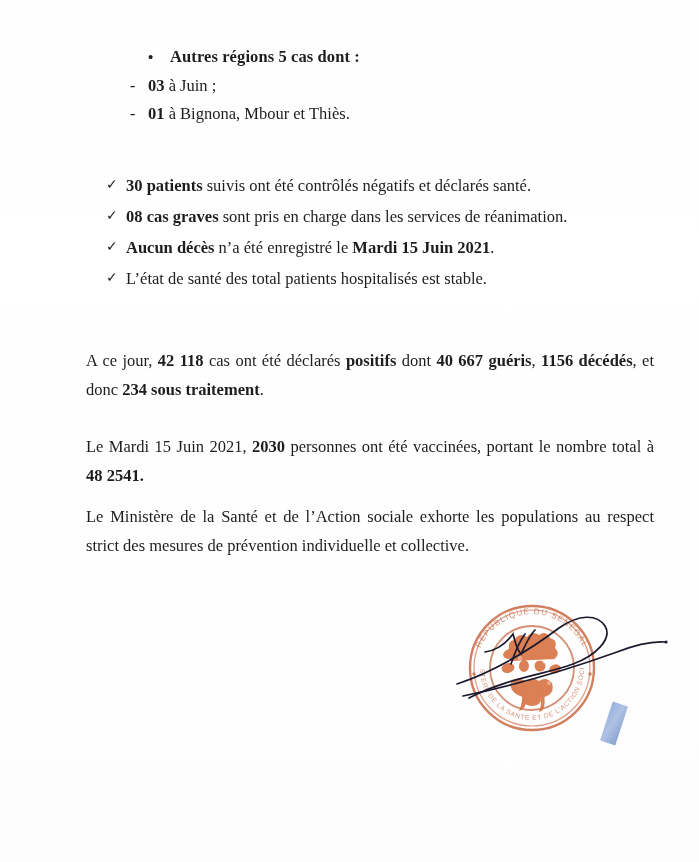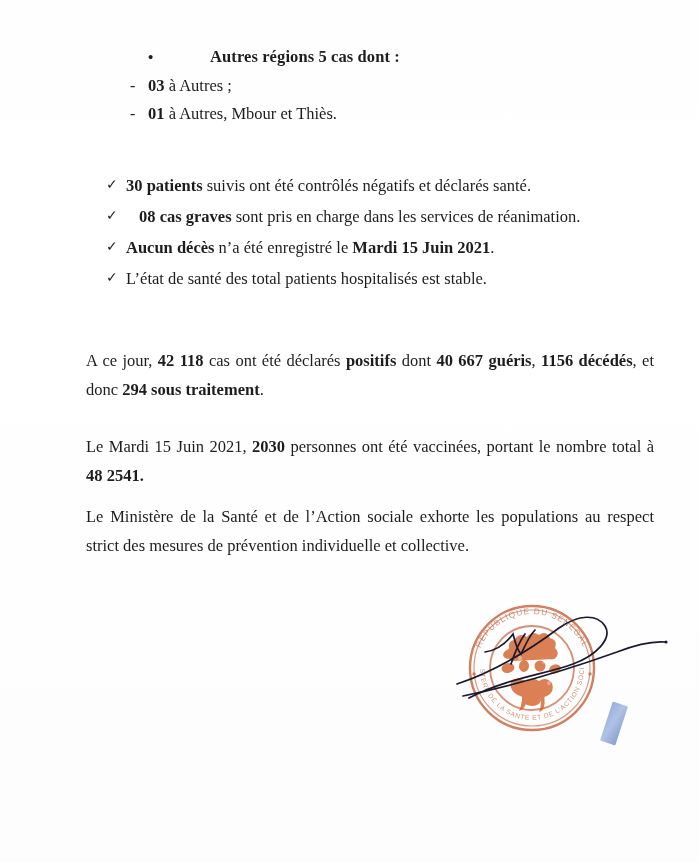--- a/index.html
+++ b/index.html
@@ -42,21 +42,20 @@
     display: flex;
     align-items: baseline;
     font-size: 16.5px;
     line-height: 1.62;
     margin-bottom: 2px;
   }
   .bullet-line.lead {
     padding-left: 62px;
     font-weight: bold;
     letter-spacing: .1px;
-    gap: 40px;
   }
   .bullet-line.dash {
     padding-left: 44px;
   }
   .mark {
     display: inline-block;
     width: 22px;
     flex: 0 0 22px;
   }
   .mark.dot::before {
@@ -92,21 +91,20 @@
     line-height: 1.82;
     padding-left: 20px;
   }
   .check-text {
     flex: 1 1 auto;
     text-align: justify;
     text-justify: inter-word;
   }
   .check-text.justify-all {
     text-align-last: left;
-    margin-left: 13px;
   }
   .check-item.wide .check-text {
     text-align: justify;
   }
 
   
   .para {
     position: absolute;
     left: 86px;
     width: 568px;
@@ -159,26 +157,26 @@
 
   <div class="top-list">
 
     <div class="bullet-line lead">
       <span class="mark dot"></span>
       <span><span class="b">Autres régions 5 cas dont</span><span class="b"> :</span></span>
     </div>
 
     <div class="bullet-line dash">
       <span class="dash-mark">-</span>
-      <span><span class="b">03</span><span> à Autres ;</span></span>
+      <span><span class="b">03</span><span> à Juin ;</span></span>
     </div>
 
     <div class="bullet-line dash">
       <span class="dash-mark">-</span>
-      <span><span class="b">01</span><span> à Autres, Mbour et Thiès.</span></span>
+      <span><span class="b">01</span><span> à Bignona, Mbour et Thiès.</span></span>
     </div>
 
   </div>
 
   <div class="check-list">
 
     <div class="check-item">
       <span class="check-glyph">✓</span>
       <span class="check-text"><span class="b">30 patients</span><span> suivis ont été contrôlés négatifs et déclarés santé.</span></span>
     </div>
@@ -193,21 +191,21 @@
       <span class="check-text"><span class="b">Aucun décès</span><span> n’a été enregistré le </span><span class="b">Mardi 15 Juin 2021</span><span>.</span></span>
     </div>
 
     <div class="check-item">
       <span class="check-glyph">✓</span>
       <span class="check-text">L’état de santé des total patients hospitalisés est stable.</span>
     </div>
 
   </div>
 
-  <div class="para" id="para-cases"><span>A ce jour, </span><span class="b">42 118</span><span> cas ont été déclarés </span><span class="b">positifs</span><span> dont </span><span class="b">40 667</span><span class="b"> </span><span class="b">guéris</span><span>, </span><span class="b">1156 décédés</span><span>, et donc </span><span class="b">294 sous traitement</span><span>.</span></div>
+  <div class="para" id="para-cases"><span>A ce jour, </span><span class="b">42 118</span><span> cas ont été déclarés </span><span class="b">positifs</span><span> dont </span><span class="b">40 667</span><span class="b"> </span><span class="b">guéris</span><span>, </span><span class="b">1156 décédés</span><span>, et donc </span><span class="b">234 sous traitement</span><span>.</span></div>
 
   <div class="para" id="para-vaccine"><span>Le Mardi 15 Juin 2021, </span><span class="b">2030</span><span> personnes ont été vaccinées, portant le nombre total à </span><span class="b">48 2541</span><span class="b">.</span></div>
 
   <div class="para" id="para-ministry">Le Ministère de la Santé et de l’Action sociale exhorte les populations au respect strict des mesures de prévention individuelle et collective.</div>
 
   <div class="seal-wrap">
     <svg class="seal-svg" width="160" height="160" viewBox="0 0 160 160" aria-hidden="true">
       <defs>
         <path id="arcTop" d="M 24,82 A 56,56 0 0 1 136,82" fill="none"></path>
         <path id="arcBottom" d="M 28,80 A 52,52 0 0 0 132,80" fill="none"></path>

